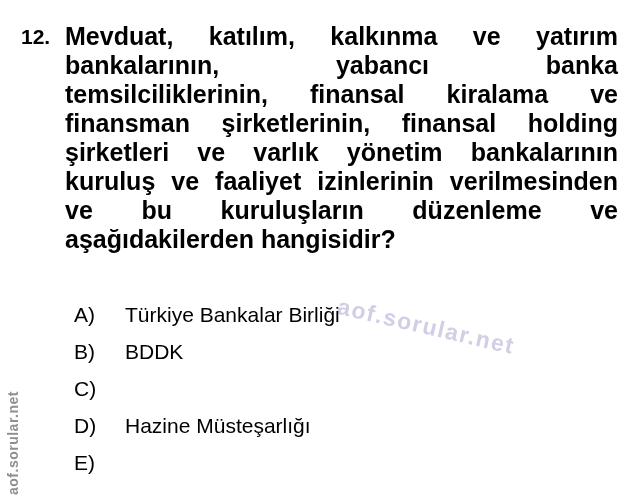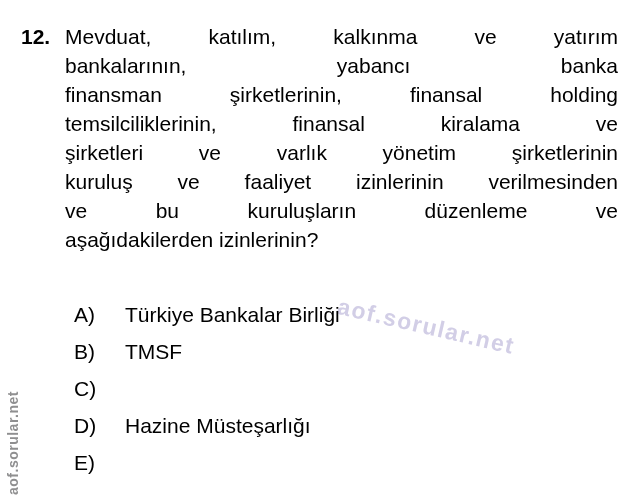--- a/index.html
+++ b/index.html
@@ -23,22 +23,22 @@
     font-size: 21px;
     font-weight: 700;
     line-height: 29px;
     z-index: 2;
   }
   .qtext {
     position: absolute;
     left: 65px;
     top: 22px;
     width: 553px;
-    font-size: 21px;
-    font-weight: 400;
+    font-size: 25px;
+    font-weight: 700;
     line-height: 29px;
     z-index: 2;
   }
   .qline {
     text-align: justify;
     text-align-last: justify;
   }
   .qline.last {
     text-align: justify;
     text-align-last: left;
@@ -95,36 +95,36 @@
 </head>
 <body>
 
 <div class="page">
 
   <div class="qnum">12.</div>
 
   <div class="qtext">
       <div class="qline">Mevduat, katılım, kalkınma ve yatırım</div>
       <div class="qline">bankalarının, yabancı banka</div>
+      <div class="qline">temsilciliklerinin, finansal kiralama ve</div>
       <div class="qline">finansman şirketlerinin, finansal holding</div>
-      <div class="qline">temsilciliklerinin, finansal kiralama ve</div>
-      <div class="qline">şirketleri ve varlık yönetim şirketlerinin</div>
+      <div class="qline">şirketleri ve varlık yönetim bankalarının</div>
       <div class="qline">kuruluş ve faaliyet izinlerinin verilmesinden</div>
       <div class="qline">ve bu kuruluşların düzenleme ve</div>
-      <div class="qline last">aşağıdakilerden izinlerinin?</div>
+      <div class="qline last">aşağıdakilerden hangisidir?</div>
     </div>
 
   <div class="options">
       <div class="option-row">
         <span class="option-letter">A)</span>
         <span class="option-text">Türkiye Bankalar Birliği</span>
       </div>
       <div class="option-row">
         <span class="option-letter">B)</span>
-        <span class="option-text">TMSF</span>
+        <span class="option-text">BDDK</span>
       </div>
       <div class="option-row">
         <span class="option-letter">C)</span>
       </div>
       <div class="option-row">
         <span class="option-letter">D)</span>
         <span class="option-text">Hazine Müsteşarlığı</span>
       </div>
       <div class="option-row">
         <span class="option-letter">E)</span>

